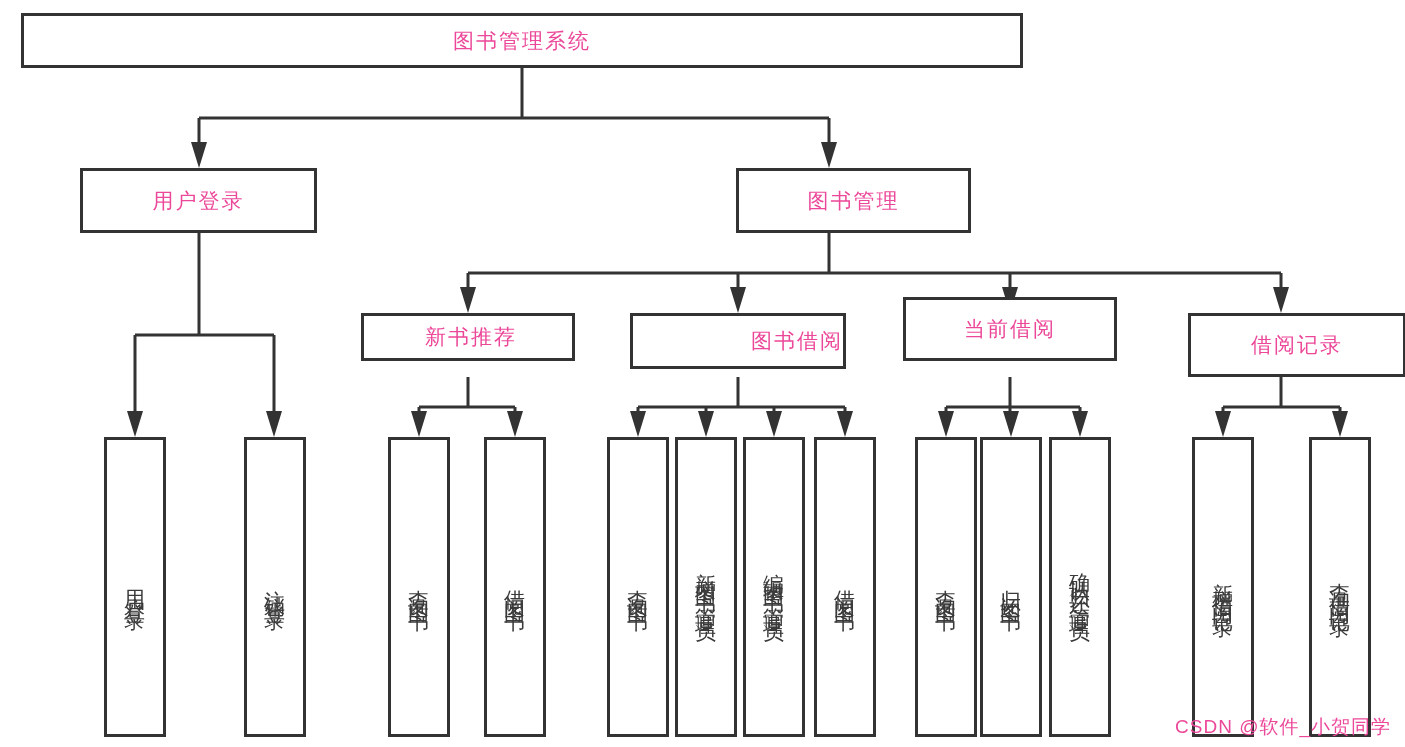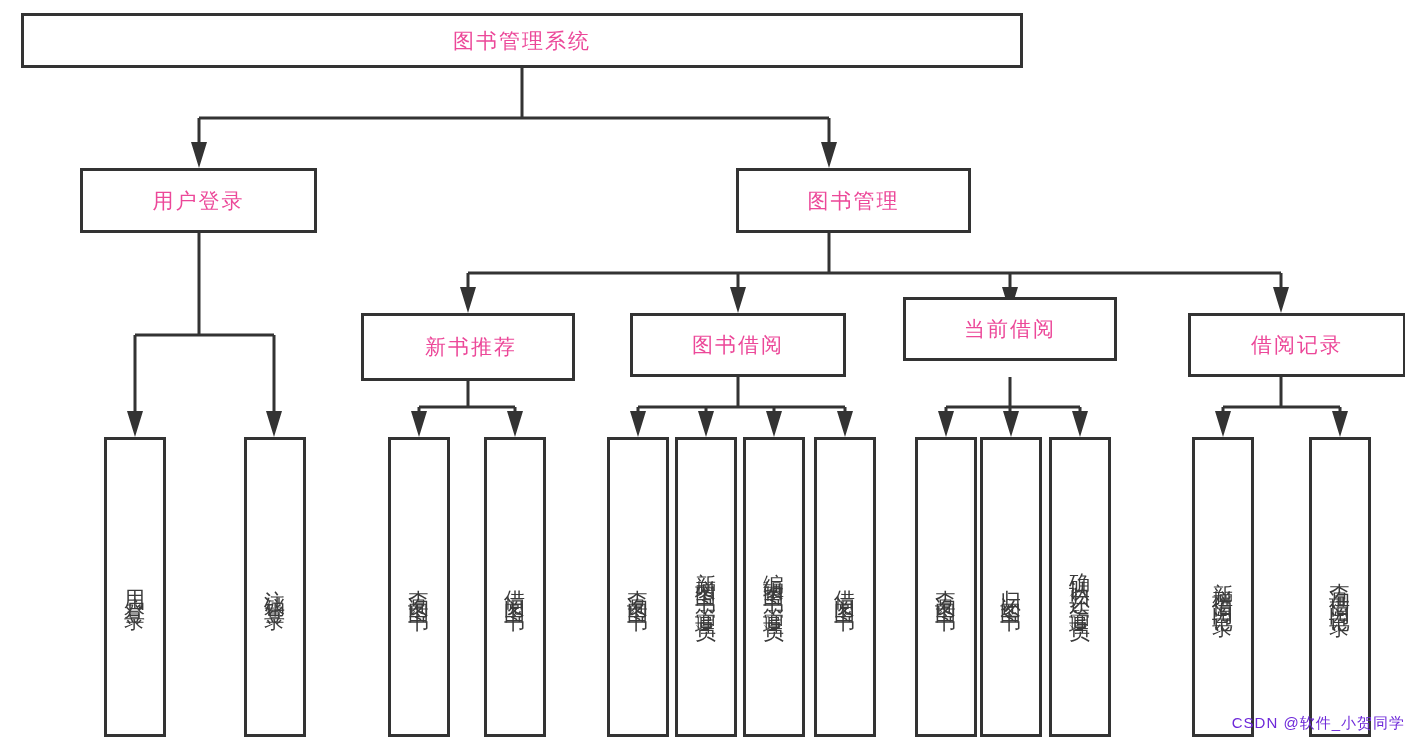--- a/index.html
+++ b/index.html
@@ -36,25 +36,25 @@
   .v-box span {
     writing-mode: vertical-rl;
     text-orientation: mixed;
     font-size: 21px;
     letter-spacing: 7px;
     line-height: 1;
     color: #3a3a3a;
   }
   #watermark {
     position: absolute;
-    right: 0;
+    right: 14px;
     top: 714px;
-    font-size: 15px;
+    font-size: 19px;
     letter-spacing: 1px;
-    color: #6d28d9;
+    color: #ec4899;
     z-index: 2;
     white-space: nowrap;
   }
 </style>
 </head>
 <body>
 
 <div id="canvas">
 
   <svg id="connectors" width="1405" height="747" viewBox="0 0 1405 747">
@@ -81,24 +81,24 @@
     <span>图书管理系统</span>
   </div>
 
   <div class="box h-box" style="left:80px; top:168px; width:237px; height:65px;">
     <span>用户登录</span>
   </div>
   <div class="box h-box" style="left:712px; top:168px; width:235px; height:65px;margin-left:24px;">
     <span>图书管理</span>
   </div>
 
-  <div class="box h-box" style="left:361px; top:313px; width:214px; height:68px;padding-left:6px;">
+  <div class="box h-box" style="left:361px; top:313px; width:214px; height:48px;padding-left:6px;">
     <span>新书推荐</span>
   </div>
-  <div class="box h-box" style="left:630px; top:313px; width:216px; height:64px;">
+  <div class="box h-box" style="left:630px; top:313px; width:216px; height:56px;justify-content:flex-end;">
     <span>图书借阅</span>
   </div>
   <div class="box h-box" style="left:903px; top:297px; width:214px; height:64px;">
     <span>当前借阅</span>
   </div>
   <div class="box h-box" style="left:1188px; top:313px; width:218px; height:64px;">
     <span>借阅记录</span>
   </div>
 
   <div class="box v-box" style="left:104px; top:437px; width:62px; height:300px;">

